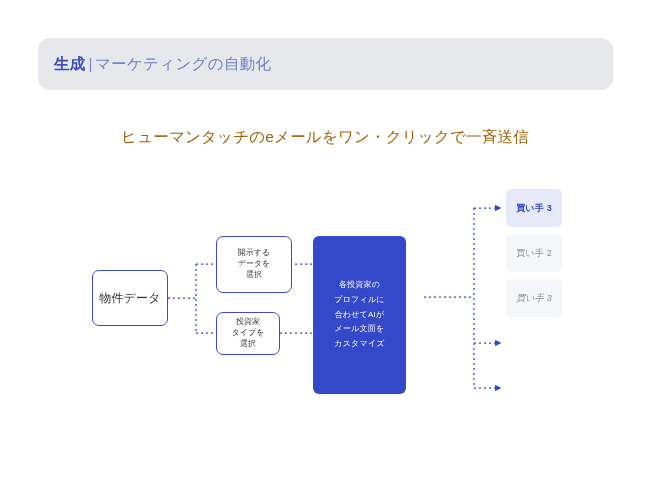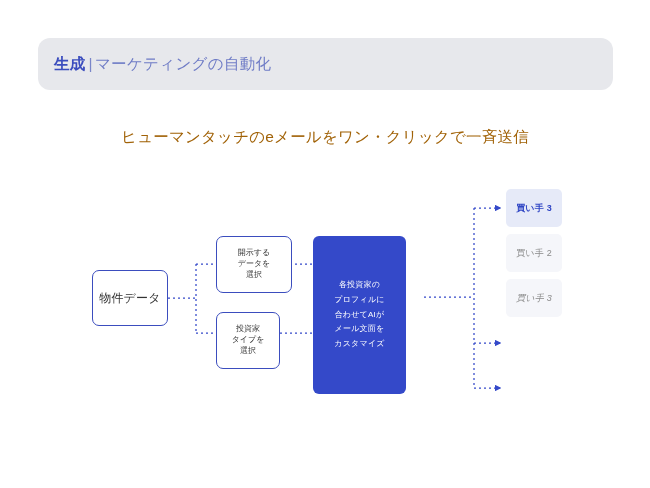--- a/index.html
+++ b/index.html
@@ -112,21 +112,21 @@
     left: 216px;
     top: 236px;
     width: 76px;
     height: 57px;
     font-size: 8px;
   }
   .node-step2 {
     left: 216px;
     top: 312px;
     width: 64px;
-    height: 57px;
+    height: 43px;
     font-size: 8px;
   }
 
   
   .node-ai {
     left: 313px;
     top: 236px;
     width: 93px;
     height: 158px;
     background: #3449c9;

